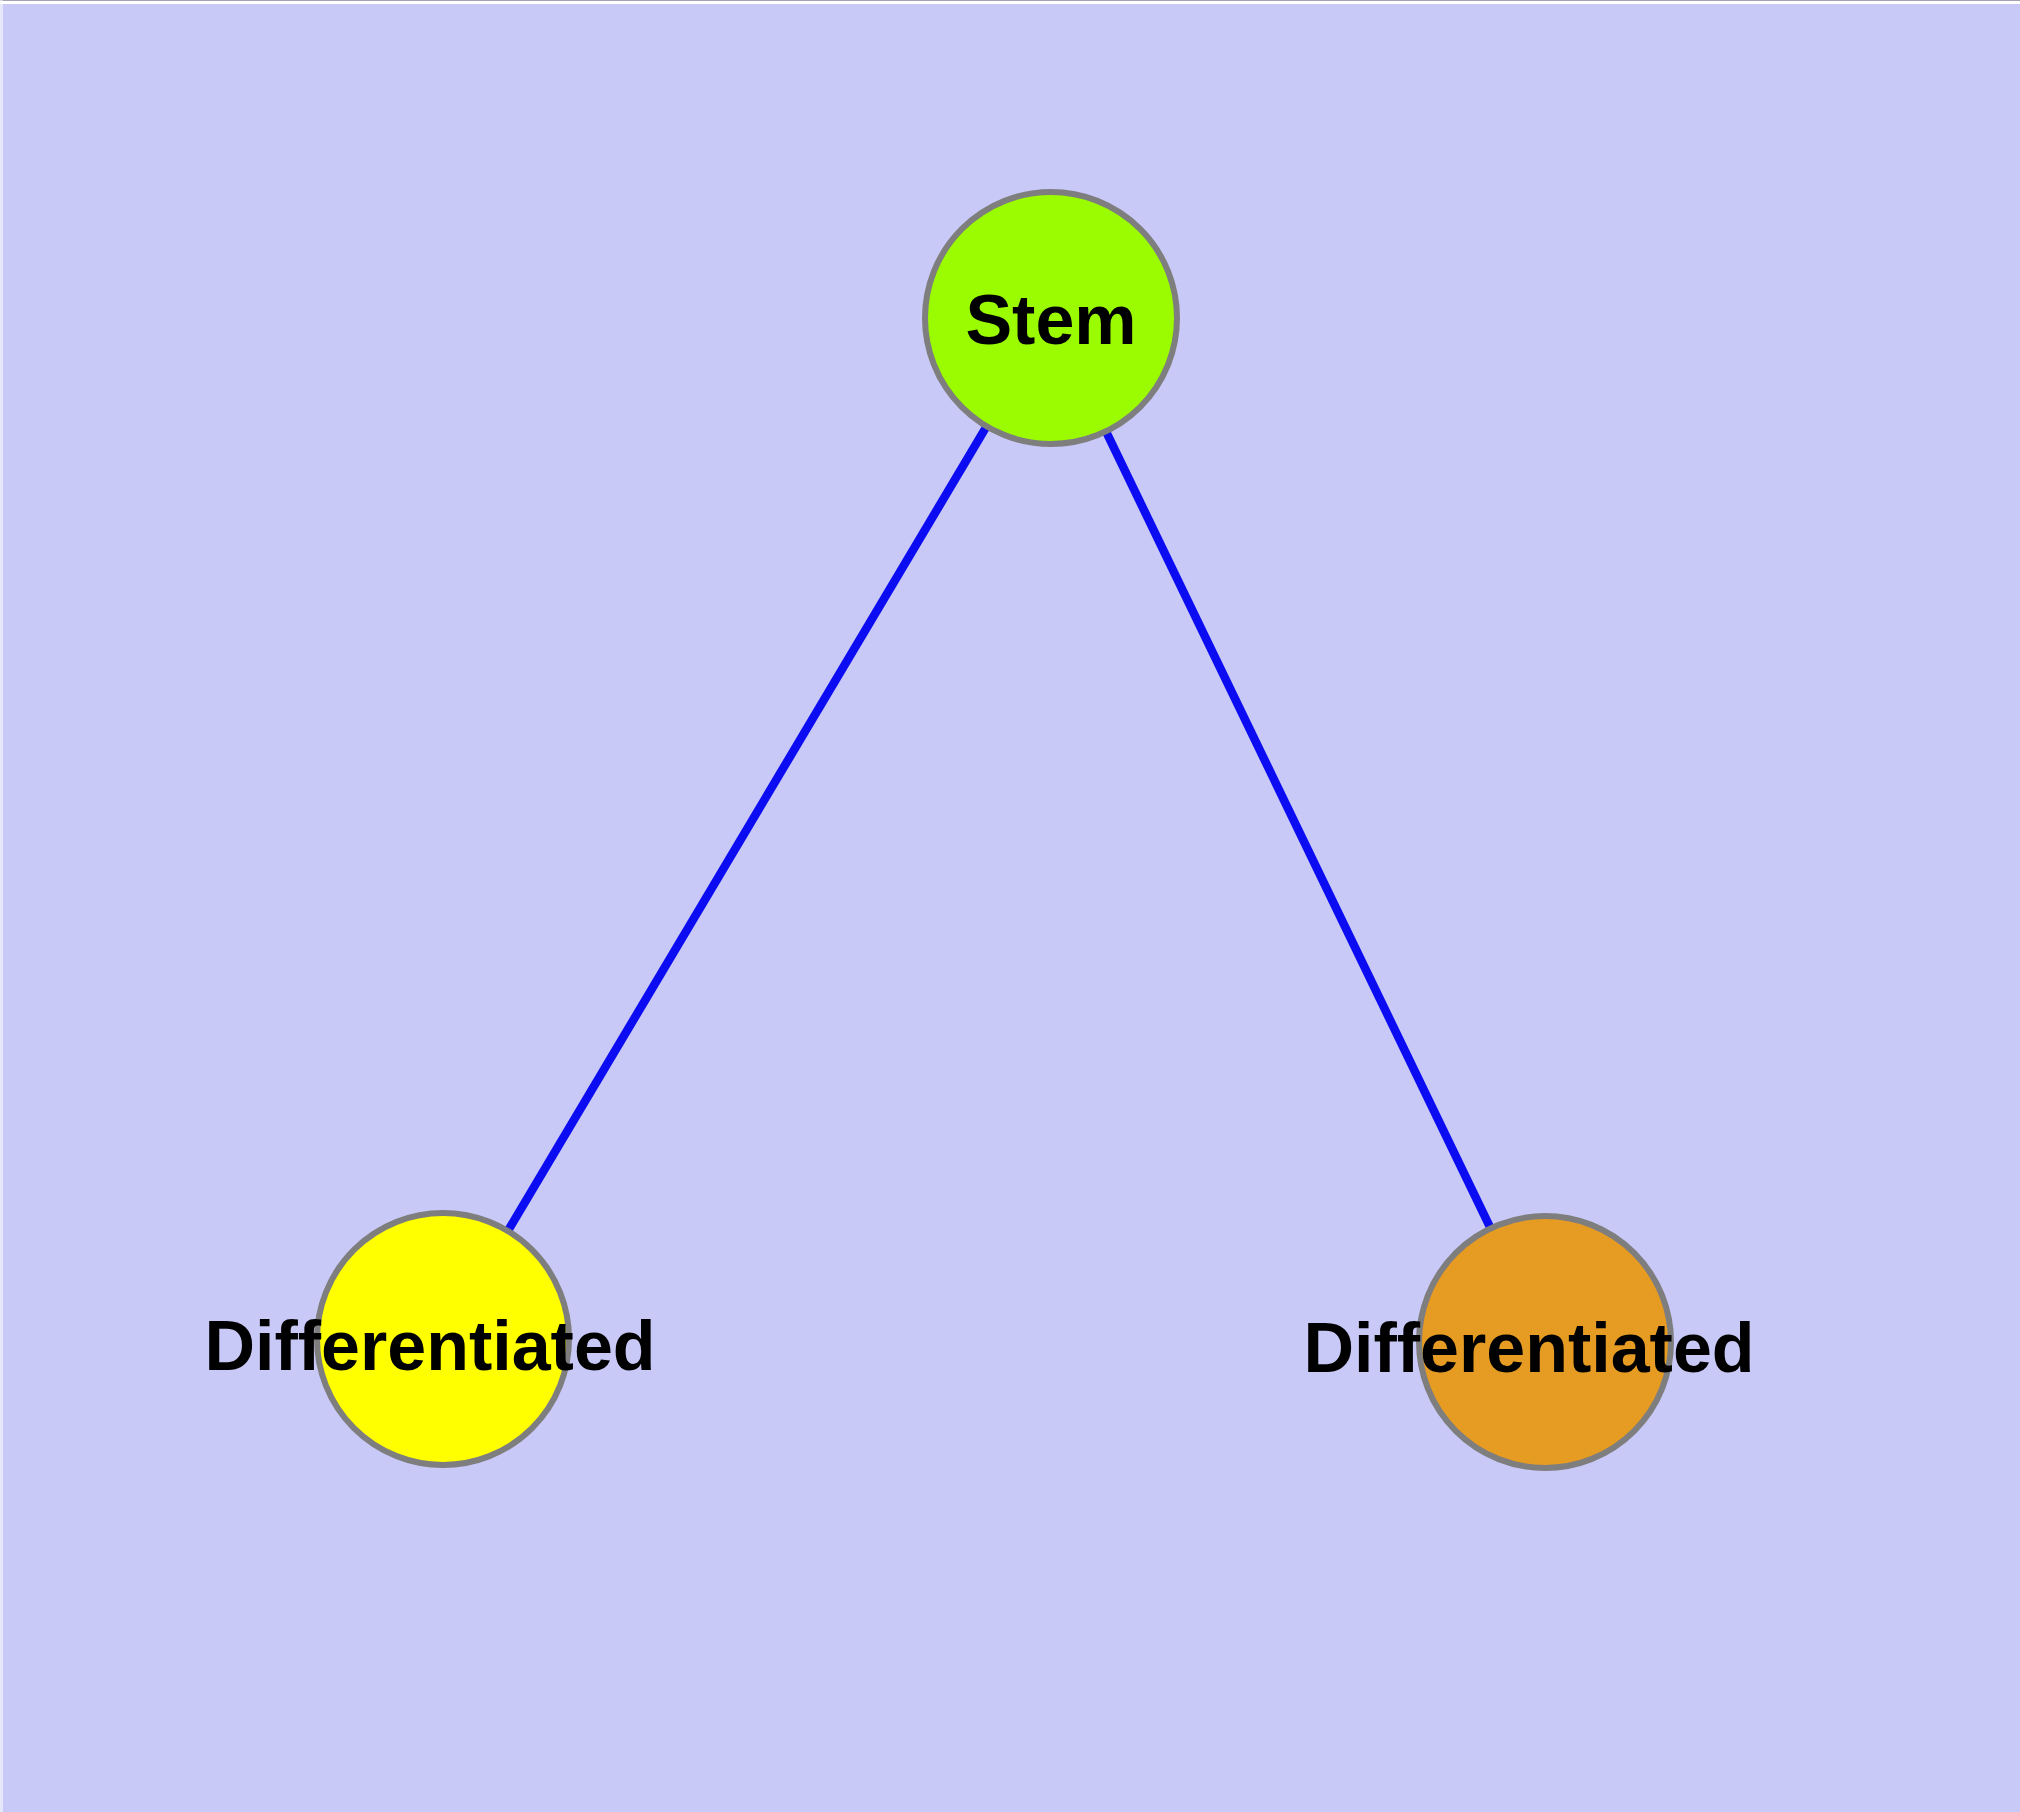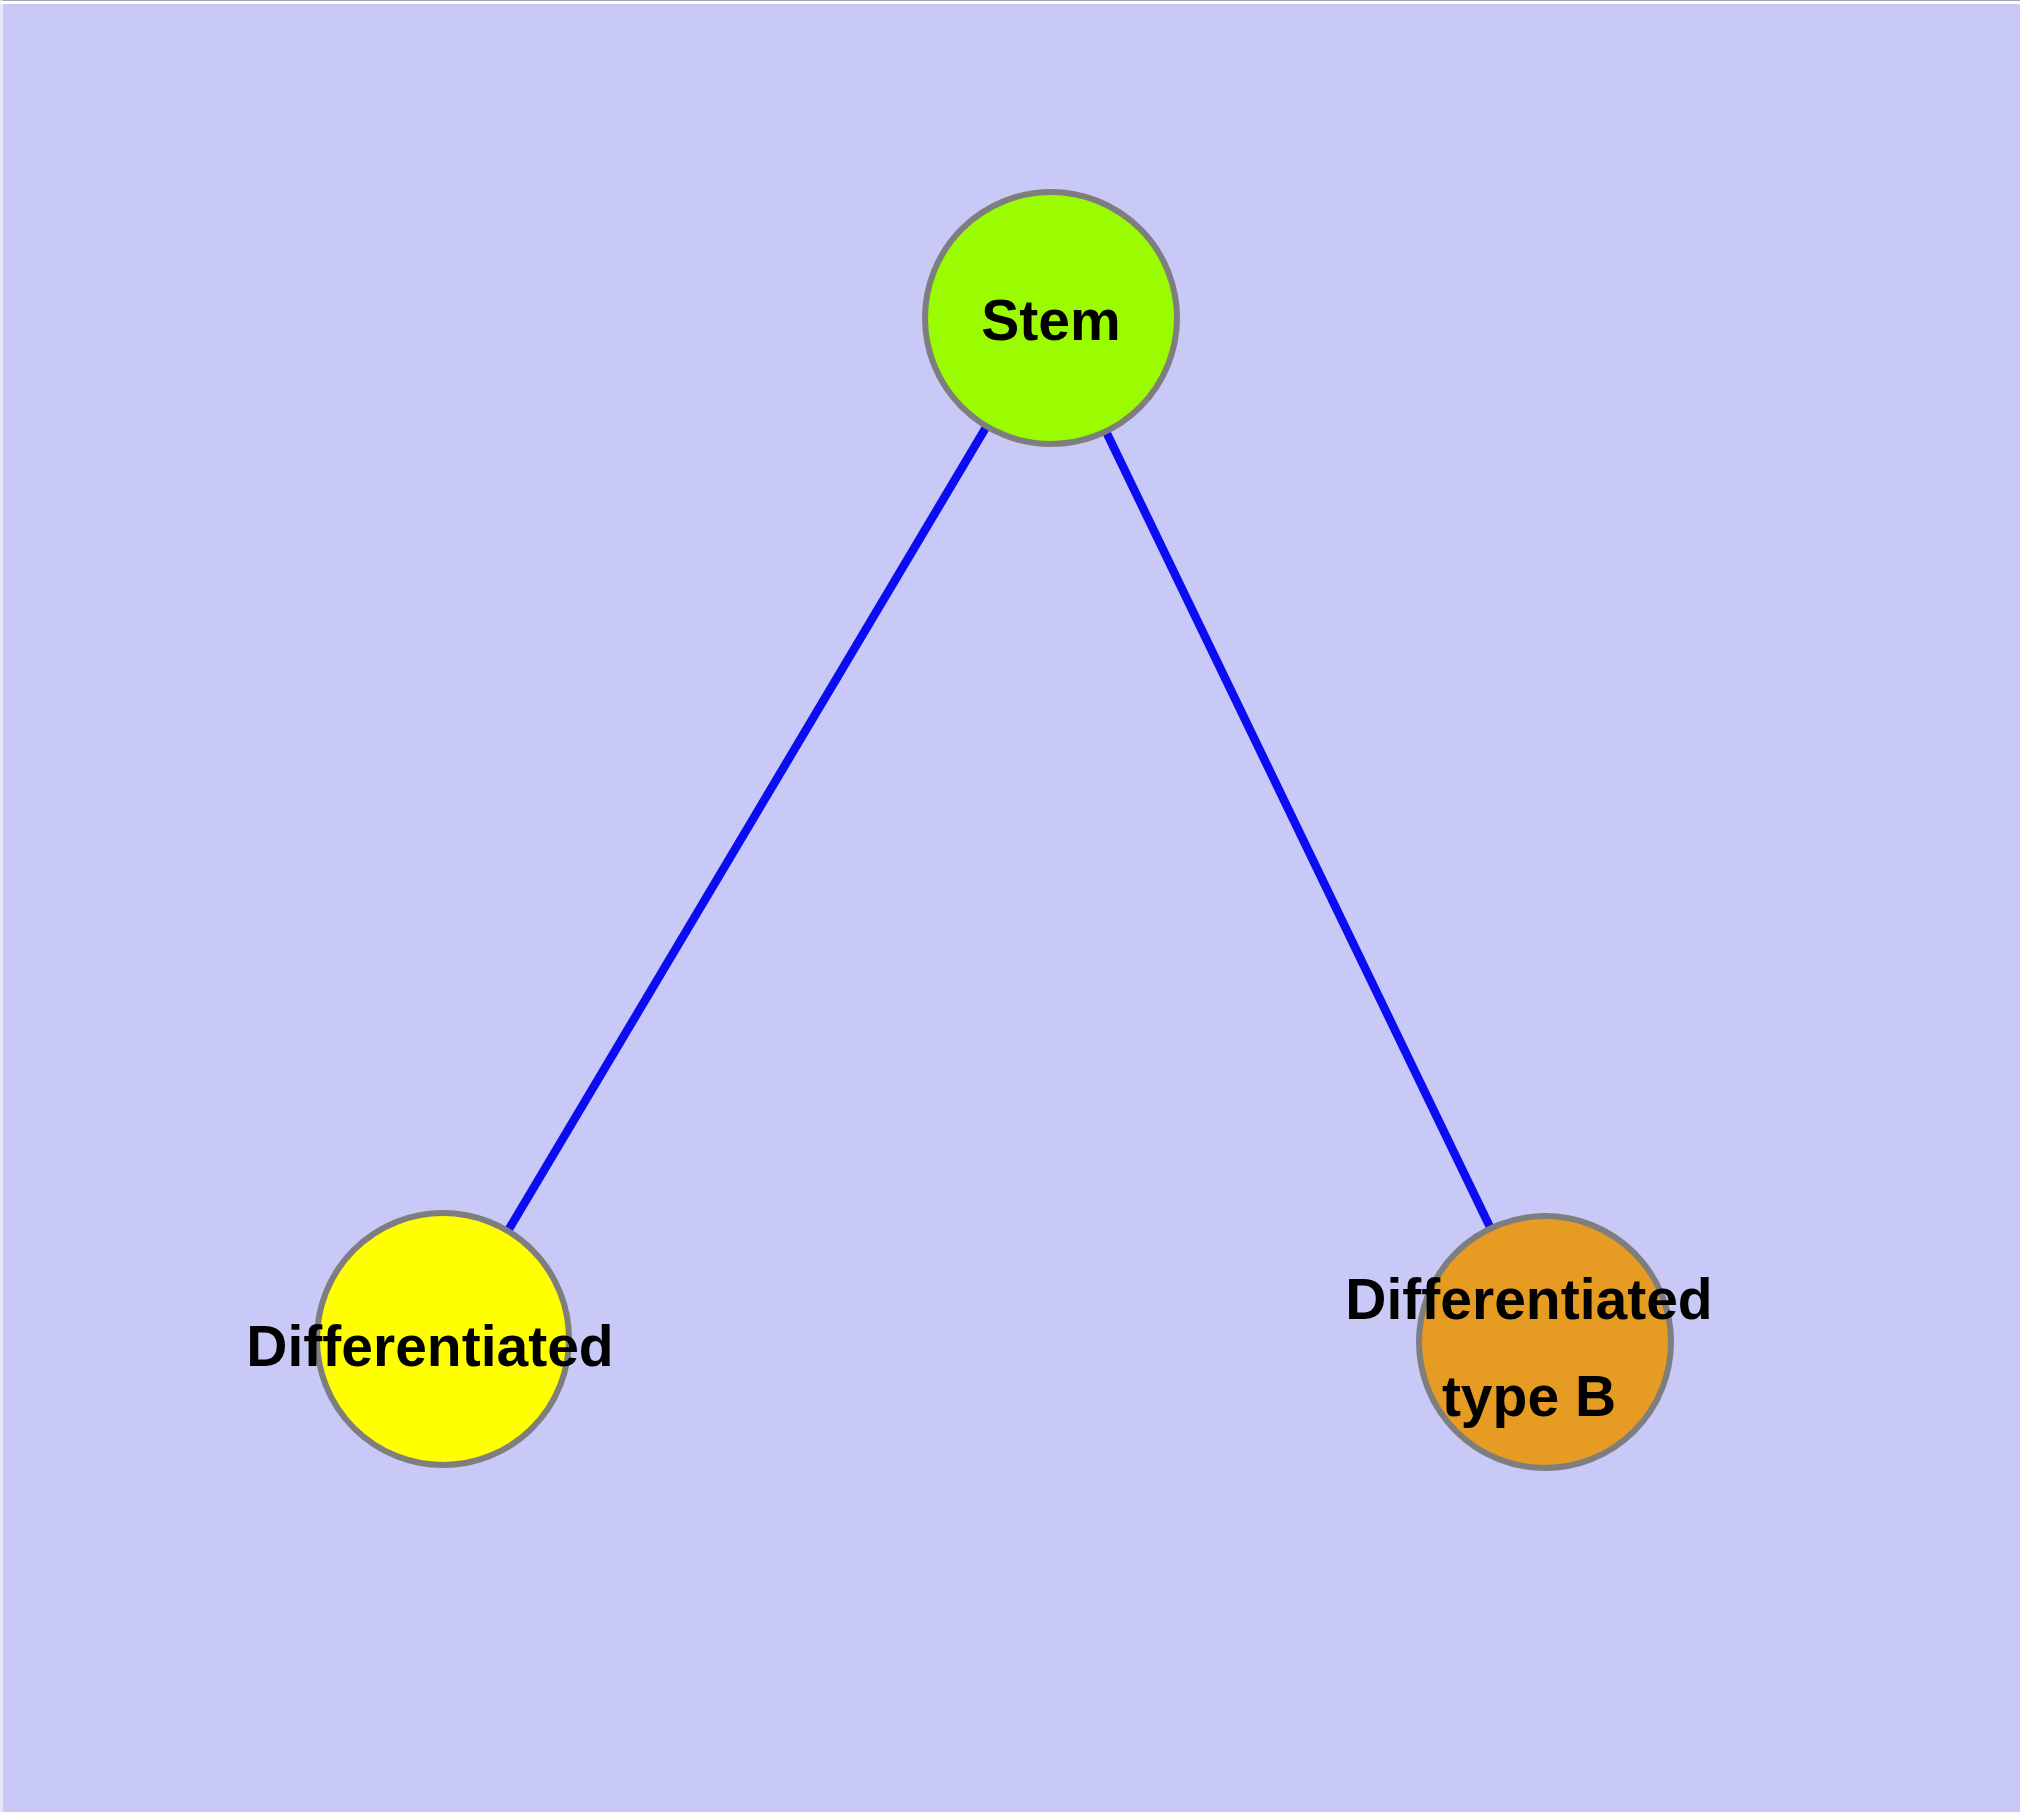--- a/index.html
+++ b/index.html
@@ -52,21 +52,21 @@
   .node-circle.stem   { left: 922px; top: 189px;  }
   .node-circle.type-a { left: 314px;  top: 1210px; }
   .node-circle.type-b { left: 1416px; top: 1213px; }
   .node-label {
     position: absolute;
     width: 763px;
     transform: translate(-50%, -50%);
     text-align: center;
     color: #000000;
     font-weight: bold;
-    font-size: 57px;
+    font-size: 70px;
     line-height: 97px;
     z-index: 3;
     white-space: nowrap;
   }
   .node-label.stem   { left: 1051px; top: 320px;  }
   .node-label.type-a { left: 430px;  top: 1346px; }
   .node-label.type-b { left: 1529px; top: 1348px; }
 </style>
 </head>
 <body style="background-color: rgb(201, 201, 247);">
@@ -85,20 +85,19 @@
   <div class="node-label stem" style="color: rgb(0, 0, 0);">
     <div>Stem</div>
   </div>
 
   <div class="node-label type-a" style="color: rgb(0, 0, 0);">
     <div>Differentiated</div>
   </div>
 
   <div class="node-label type-b" style="color: rgb(0, 0, 0);">
     <div>Differentiated</div>
-    <div>type B</div>
   </div>
 
   <div class="window-edge-top"></div>
   <div class="window-edge-left"></div>
 
 </div>
 
 
 </body></html>

